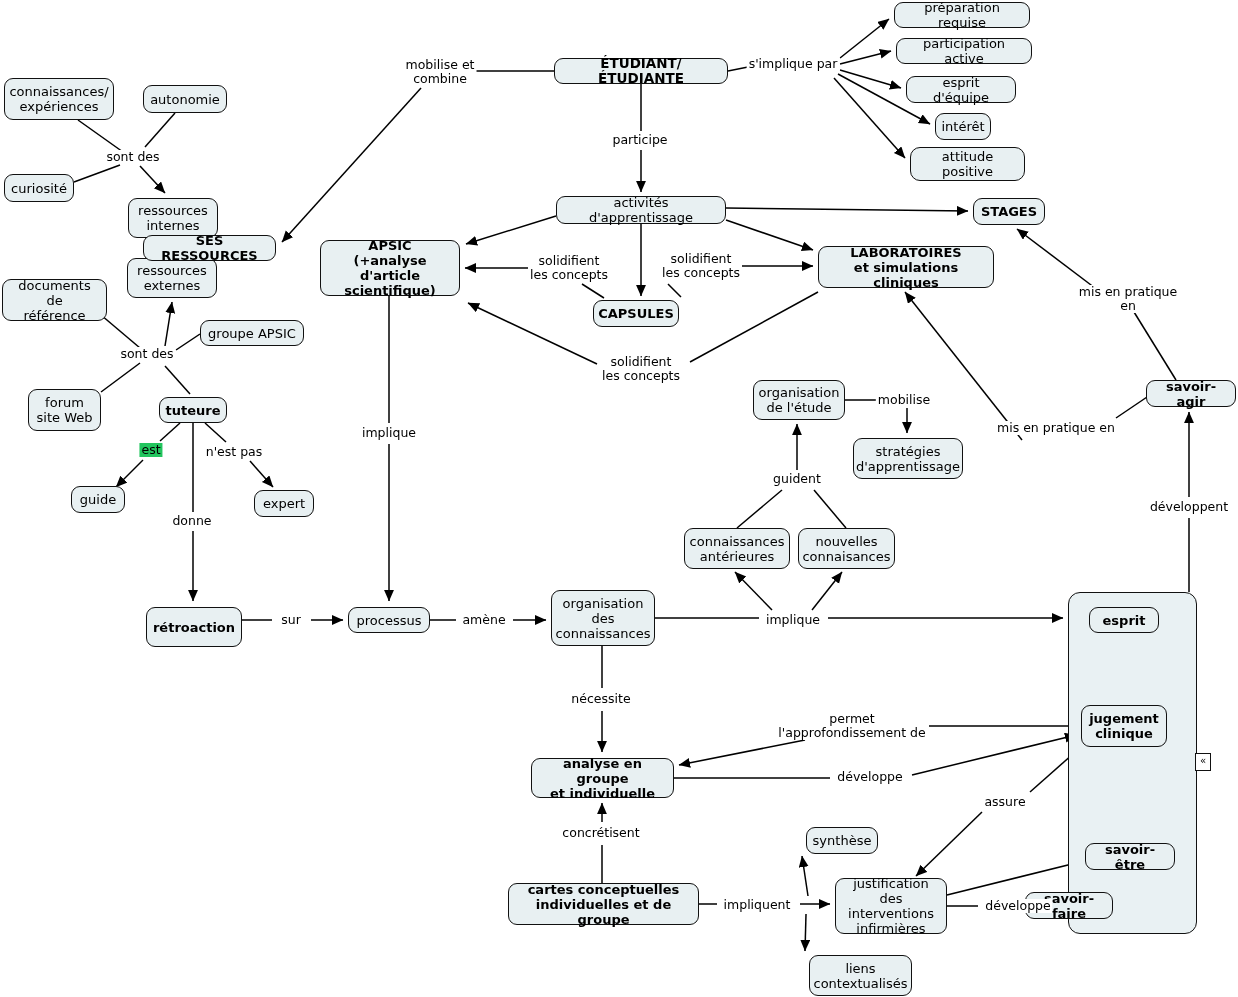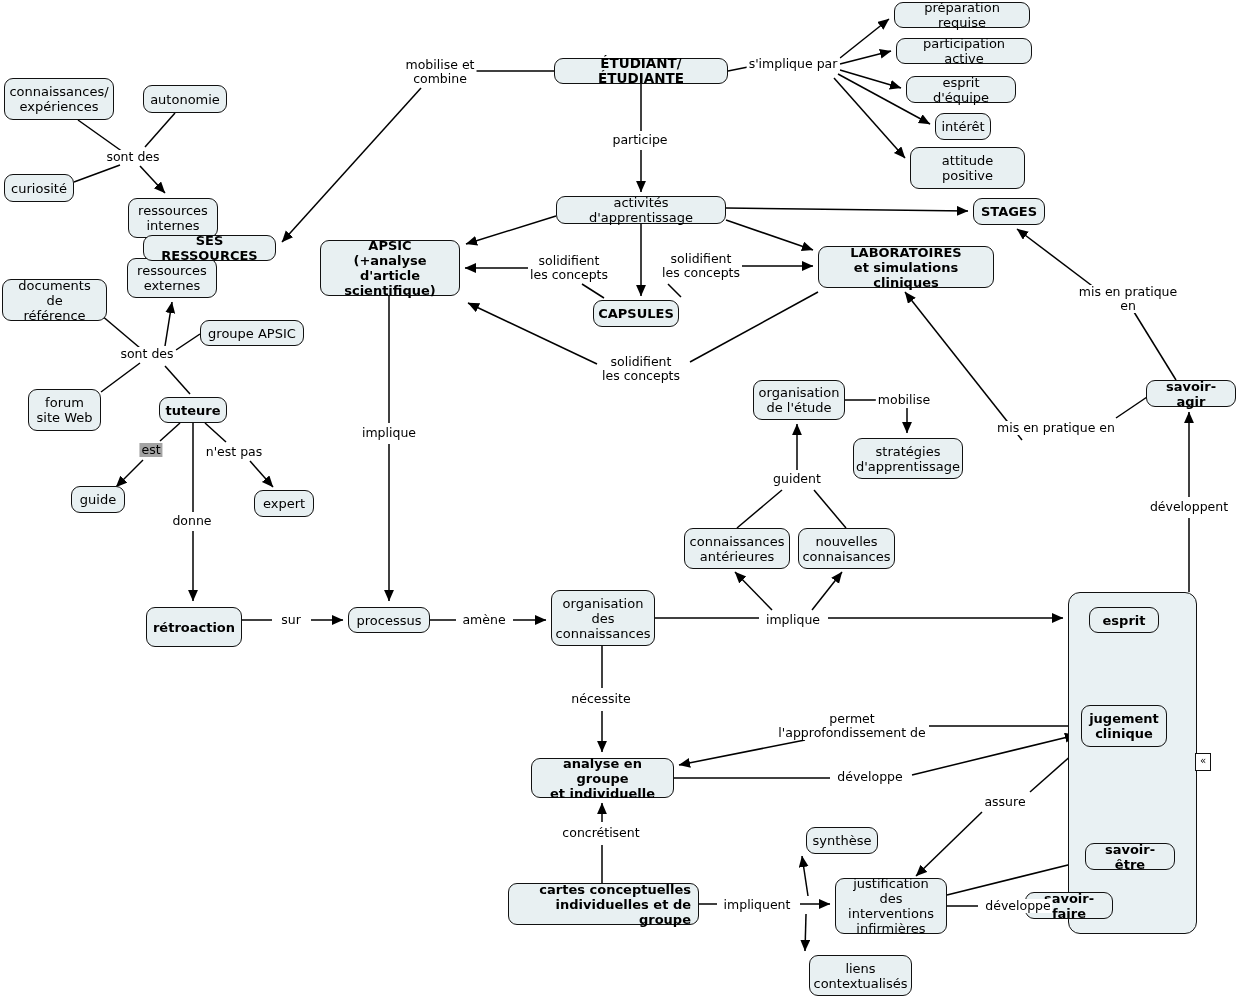--- a/index.html
+++ b/index.html
@@ -190,21 +190,21 @@
   <div class="node bold" style="left:159px;top:397px;width:68px;height:26px;">tuteure</div>
   <div class="node" style="left:71px;top:486px;width:54px;height:27px;">guide</div>
   <div class="node" style="left:254px;top:490px;width:60px;height:27px;">expert</div>
   <div class="node bold" style="left:146px;top:607px;width:96px;height:40px;">rétroaction</div>
 
   <div class="node bold big" style="left:554px;top:58px;width:174px;height:26px;">ÉTUDIANT/ÉTUDIANTE</div>
   <div class="node" style="left:894px;top:2px;width:136px;height:26px;">préparation requise</div>
   <div class="node" style="left:896px;top:38px;width:136px;height:26px;">participation active</div>
   <div class="node" style="left:906px;top:76px;width:110px;height:27px;">esprit d'équipe</div>
   <div class="node" style="left:935px;top:113px;width:56px;height:27px;">intérêt</div>
-  <div class="node" style="left:910px;top:147px;width:115px;height:42px;">attitude positive</div>
+  <div class="node" style="left:910px;top:147px;width:115px;height:34px;border-radius:10px;">attitude positive</div>
 
   <div class="node" style="left:556px;top:196px;width:170px;height:28px;">activités d'apprentissage</div>
   <div class="node bold" style="left:973px;top:198px;width:72px;height:27px;">STAGES</div>
   <div class="node bold" style="left:320px;top:240px;width:140px;height:56px;">APSIC
 (+analyse d'article
 scientifique)</div>
   <div class="node bold" style="left:593px;top:300px;width:86px;height:27px;">CAPSULES</div>
   <div class="node bold" style="left:818px;top:246px;width:176px;height:42px;">LABORATOIRES
 et simulations cliniques</div>
   <div class="node bold" style="left:1146px;top:380px;width:90px;height:27px;">savoir-agir</div>
@@ -222,36 +222,36 @@
   <div class="node" style="left:551px;top:590px;width:104px;height:56px;">organisation
 des
 connaissances</div>
   <div class="node bold" style="left:1089px;top:607px;width:70px;height:26px;z-index:6;">esprit</div>
   <div class="node bold" style="left:1081px;top:705px;width:86px;height:42px;z-index:6;">jugement
 clinique</div>
   <div class="node bold" style="left:531px;top:758px;width:143px;height:40px;">analyse en groupe
 et individuelle</div>
   <div class="node" style="left:806px;top:827px;width:72px;height:27px;">synthèse</div>
   <div class="node bold" style="left:1085px;top:843px;width:90px;height:27px;z-index:6;">savoir-être</div>
-  <div class="node bold" style="left:508px;top:883px;width:191px;height:42px;text-align:right;">cartes conceptuelles
+  <div class="node bold" style="left:508px;top:883px;width:191px;height:42px;">cartes conceptuelles
 individuelles et de groupe</div>
   <div class="node" style="left:835px;top:878px;width:112px;height:56px;">justification des
 interventions
 infirmières</div>
   <div class="node bold" style="left:1025px;top:892px;width:88px;height:27px;z-index:6;">savoir-faire</div>
   <div class="node" style="left:809px;top:955px;width:103px;height:41px;">liens
 contextualisés</div>
 
   <div class="elabel" style="left:133px;top:157px;background:#fff;padding:0 2px;">sont des</div>
   <div class="elabel" style="left:440px;top:72px;background:#fff;padding:0 2px;">mobilise et
 combine</div>
   <div class="elabel" style="left:793px;top:64px;background:#fff;padding:0 2px;">s'implique par</div>
   <div class="elabel" style="left:640px;top:140px;background:#fff;padding:0 2px;">participe</div>
   <div class="elabel" style="left:147px;top:354px;background:#fff;padding:0 2px;">sont des</div>
-  <div class="elabel" style="left:151px;top:450px;background:#a3a3a3;padding:0 2px;">est</div>
+  <div class="elabel" style="left:151px;top:450px;background:#22c55e;padding:0 2px;">est</div>
   <div class="elabel" style="left:234px;top:452px;background:#fff;padding:0 2px;">n'est pas</div>
   <div class="elabel" style="left:192px;top:521px;background:#fff;padding:0 2px;text-align:center;">donne</div>
   <div class="elabel" style="left:291px;top:620px;background:#fff;padding:0 2px;">sur</div>
   <div class="elabel" style="left:484px;top:620px;background:#fff;padding:0 2px;">amène</div>
   <div class="elabel" style="left:389px;top:433px;background:#fff;padding:0 2px;">implique</div>
   <div class="elabel" style="left:569px;top:268px;background:#fff;padding:0 2px;">solidifient
 les concepts</div>
   <div class="elabel" style="left:701px;top:266px;background:#fff;padding:0 2px;">solidifient
 les concepts</div>
   <div class="elabel" style="left:641px;top:369px;background:#fff;padding:0 2px;">solidifient

